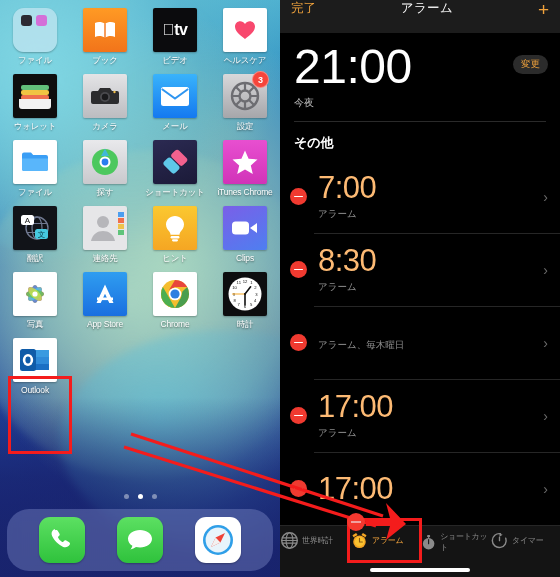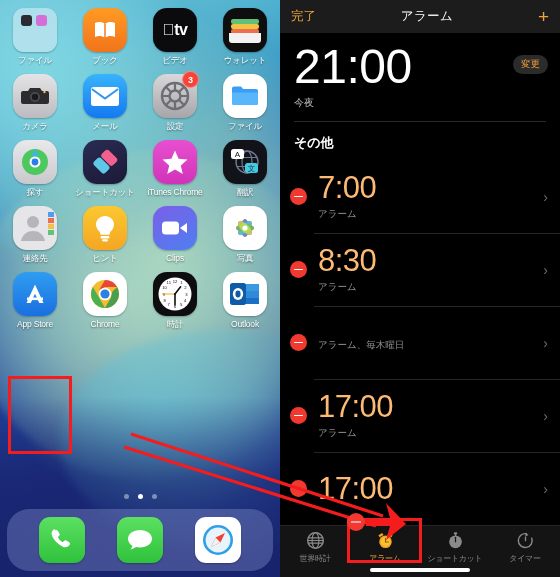--- a/index.html
+++ b/index.html
@@ -18,21 +18,21 @@
      background:radial-gradient(circle at 40% 40%,rgba(129,216,228,.85),rgba(90,180,210,.25) 60%,rgba(90,180,210,0) 72%);filter:blur(2px);}
   .home .swirl2{position:absolute;left:-30px;top:150px;width:360px;height:330px;border-radius:50%;
      background:radial-gradient(circle at 45% 45%,rgba(176,220,196,.72),rgba(150,205,185,.2) 62%,rgba(150,205,185,0) 74%);filter:blur(3px);}
   .home .swirl3{position:absolute;left:60px;top:330px;width:330px;height:220px;border-radius:50%;
      background:radial-gradient(circle at 30% 40%,rgba(90,200,226,.55),rgba(60,150,200,.12) 58%,rgba(60,150,200,0) 75%);filter:blur(4px);}
   .home .darkbot{position:absolute;left:0;bottom:0;width:100%;height:180px;
      background:linear-gradient(180deg,rgba(20,30,100,0) 0%,rgba(22,32,104,.55) 45%,rgba(24,34,108,.85) 100%);}
 
   .grid{position:absolute;left:0;top:8px;width:280px;display:grid;grid-template-columns:repeat(4,70px);}
   .cell{width:70px;height:66px;display:flex;flex-direction:column;align-items:center;justify-content:flex-start;}
-  .ic{width:44px;height:44px;border-radius:14px;position:relative;overflow:hidden;
+  .ic{width:44px;height:44px;border-radius:2px;position:relative;overflow:hidden;
       box-shadow:0 1px 2px rgba(0,0,0,.28);display:flex;align-items:center;justify-content:center;}
   .lbl{margin-top:3px;font-size:8.5px;color:#fff;text-shadow:0 1px 2px rgba(0,0,0,.55);white-space:nowrap;letter-spacing:-.2px;}
 
   
   .folder{background:rgba(190,228,240,.78);border-radius:11px;}
   .folder .mini{position:absolute;width:11px;height:11px;border-radius:3px;}
   .badge{position:absolute;right:-2px;top:-3px;width:15px;height:15px;border-radius:50%;background:#f5453a;
      color:#fff;font-size:9px;display:flex;align-items:center;justify-content:center;border:1px solid rgba(255,255,255,.35);
      font-weight:bold;}
   .cellwrap{position:relative;}
@@ -40,21 +40,21 @@
   
   .dock{position:absolute;left:7px;bottom:6px;width:266px;height:62px;border-radius:22px;
         background:rgba(150,160,220,.34);backdrop-filter:blur(6px);display:flex;align-items:center;justify-content:space-around;padding:0 16px;box-sizing:border-box;}
   .dock .ic{width:46px;height:46px;border-radius:11px;}
   .dots{position:absolute;left:0;bottom:78px;width:280px;display:flex;justify-content:center;gap:9px;}
   .dot{width:5px;height:5px;border-radius:50%;background:rgba(255,255,255,.42);}
   .dot.on{background:#fff;}
 
   
   .app{position:relative;width:280px;height:577px;background:#000;color:#fff;overflow:hidden;}
-  .navbar{height:33px;background:#1c1c1c;display:flex;align-items:center;justify-content:space-between;padding:0 11px;box-sizing:border-box;}
+  .navbar{height:33px;background:#1c1c1c;display:flex;justify-content:space-between;padding:0 11px;box-sizing:border-box;}
   .navbar .done{color:#f0a23c;font-size:12.5px;}
   .navbar .title{font-size:12.5px;color:#fff;letter-spacing:.4px;}
   .navbar .plus{color:#f0a23c;font-size:19px;line-height:1;}
 
   .tonight{padding:10px 14px 6px 14px;position:relative;}
   .tonight .time{font-size:48px;color:#fff;font-weight:300;letter-spacing:-.5px;line-height:1;}
   .tonight .sub{font-size:10px;color:#bdbdbd;margin-top:5px;}
   .changebtn{position:absolute;right:12px;top:22px;background:#2b2b2b;color:#f0a23c;border-radius:11px;
      font-size:9.5px;padding:3px 8px;}
   .hr{height:1px;background:#2a2a2a;margin:5px 14px 0 14px;}
@@ -65,21 +65,21 @@
   .row+.row::before,.rowsep{content:"";position:absolute;left:34px;right:0;top:0;height:1px;background:#262626;}
   .minus{width:17px;height:17px;border-radius:50%;background:#f03a30;flex:none;display:flex;align-items:center;justify-content:center;}
   .minus i{display:block;width:9px;height:1.8px;background:#fff;border-radius:1px;}
   .rowtxt{margin-left:11px;flex:1;}
   .rowtime{font-size:31px;color:#fdba74;font-weight:300;line-height:1;letter-spacing:-.5px;}
   .rowsub{font-size:9.5px;color:#8d8d8d;margin-top:5px;}
   .chev{color:#6a6a6a;font-size:14px;}
 
   .tabbar{position:absolute;left:0;bottom:0;width:280px;height:52px;background:#141414;border-top:1px solid #262626;
      display:flex;align-items:flex-start;padding-top:5px;box-sizing:border-box;}
-  .tab{flex:1;display:flex;flex-direction:column;align-items:center;gap:3px;}
+  .tab{flex:1;display:flex;flex-direction:row;align-items:center;gap:3px;}
   .tab .tl{font-size:8px;color:#8a8a8a;letter-spacing:-.3px;}
   .tab.sel .tl{color:#f0a23c;}
   .homebar{position:absolute;left:50%;transform:translateX(-50%);bottom:5px;width:100px;height:4px;border-radius:2px;background:#fff;}
 
   
   .annot{position:absolute;border:3px solid #f41c1c;box-sizing:border-box;pointer-events:none;}
   #arrow{position:absolute;left:0;top:0;width:560px;height:577px;pointer-events:none;}
 </style>
 </head>
 <body>
@@ -115,20 +115,28 @@
         <div class="lbl">ブック</div>
       </div>
 
       <div class="cell">
         <div class="ic" style="background:#0b0b0d">
           <span style="color:#fff;font-size:16px;font-weight:bold;letter-spacing:-.5px;">tv</span>
         </div>
         <div class="lbl">ビデオ</div>
       </div>
 
+      <div class="cell">
+        <div class="ic" style="background:#fff">
+          <svg width="24" height="22" viewBox="0 0 24 22">
+              <path d="M12 20C6 15.5 2 12 2 7.6 2 4.5 4.4 2.3 7.2 2.3c1.9 0 3.6 1 4.8 2.6C13.2 3.3 14.9 2.3 16.8 2.3 19.6 2.3 22 4.5 22 7.6 22 12 18 15.5 12 20z" fill="#f8486e"></path>
+            </svg>
+        </div>
+        <div class="lbl">ヘルスケア</div>
+      </div>
 
       <div class="cell">
         <div class="ic" style="background:#0e0e0e;padding:5px;box-sizing:border-box;">
           <svg width="34" height="30" viewBox="0 0 34 30">
               <rect x="3" y="4" width="28" height="5" rx="2" fill="#63c07a"></rect>
               <rect x="3" y="9" width="28" height="5" rx="2" fill="#f0c443"></rect>
               <rect x="3" y="14" width="28" height="5" rx="2" fill="#ee6f4e"></rect>
               <path d="M1 18h32v7a3 3 0 0 1-3 3H4a3 3 0 0 1-3-3v-7z" fill="#f2f2f2"></path>
             </svg>
         </div>

